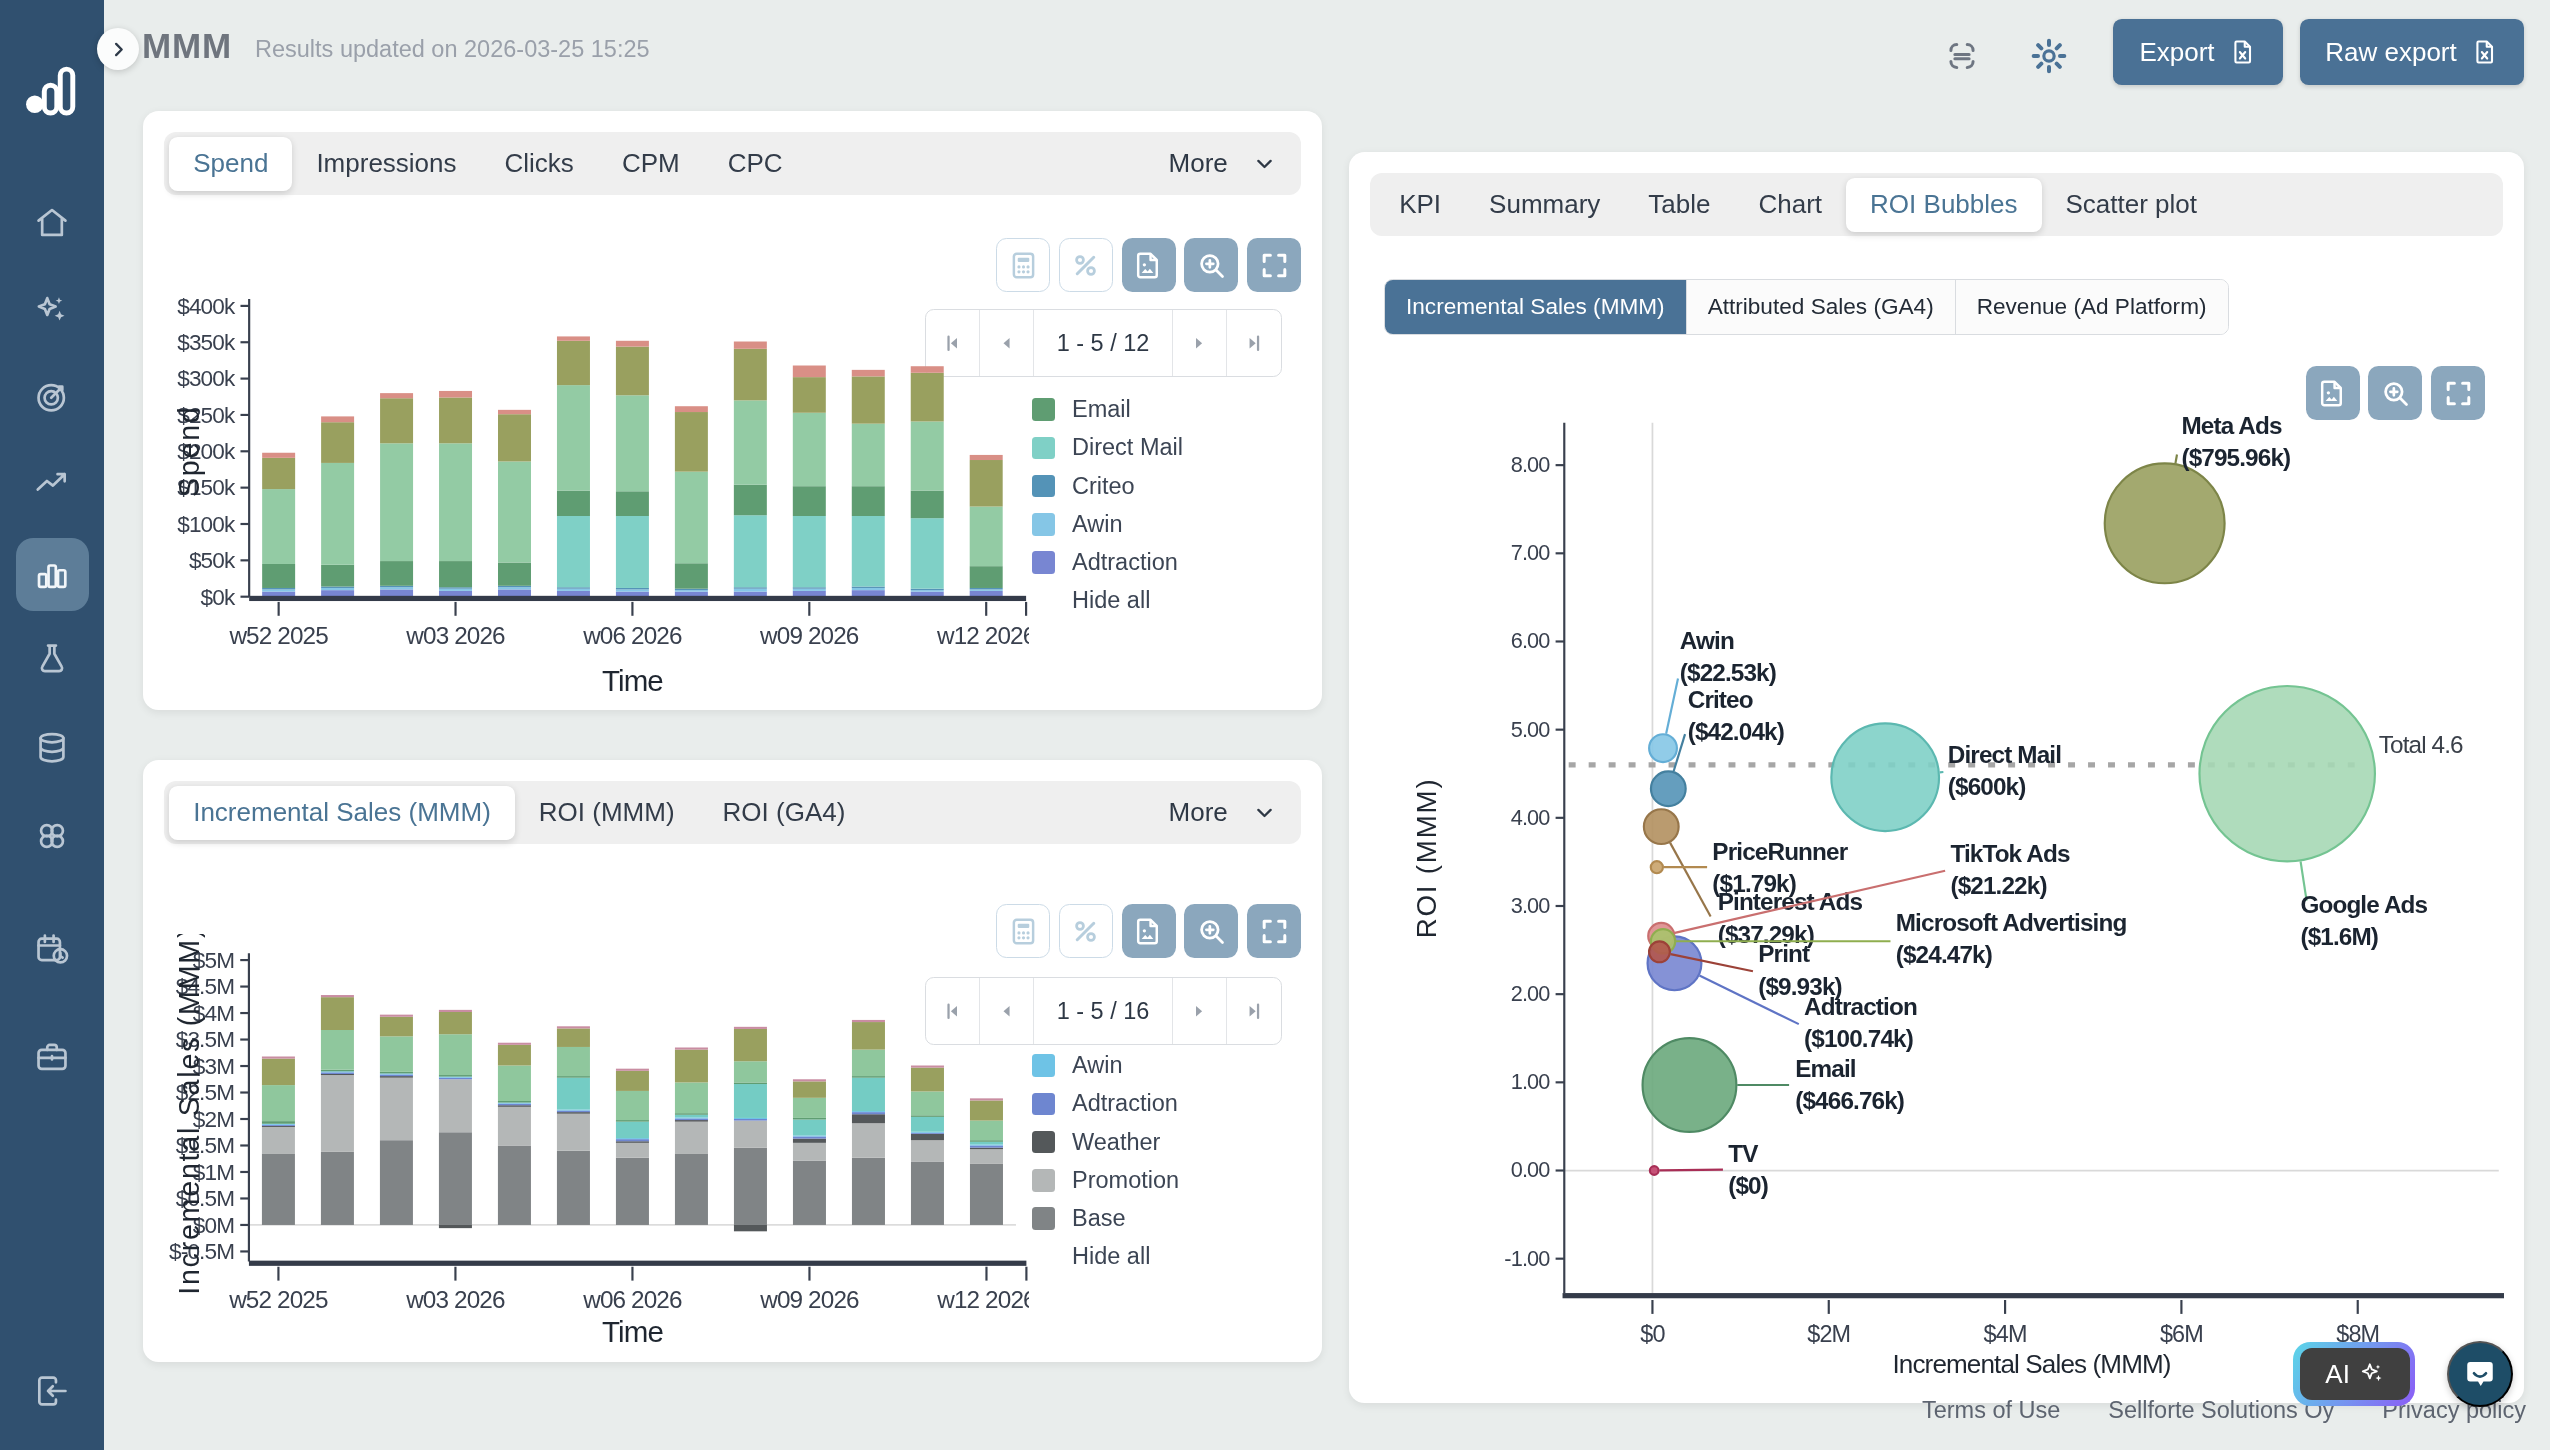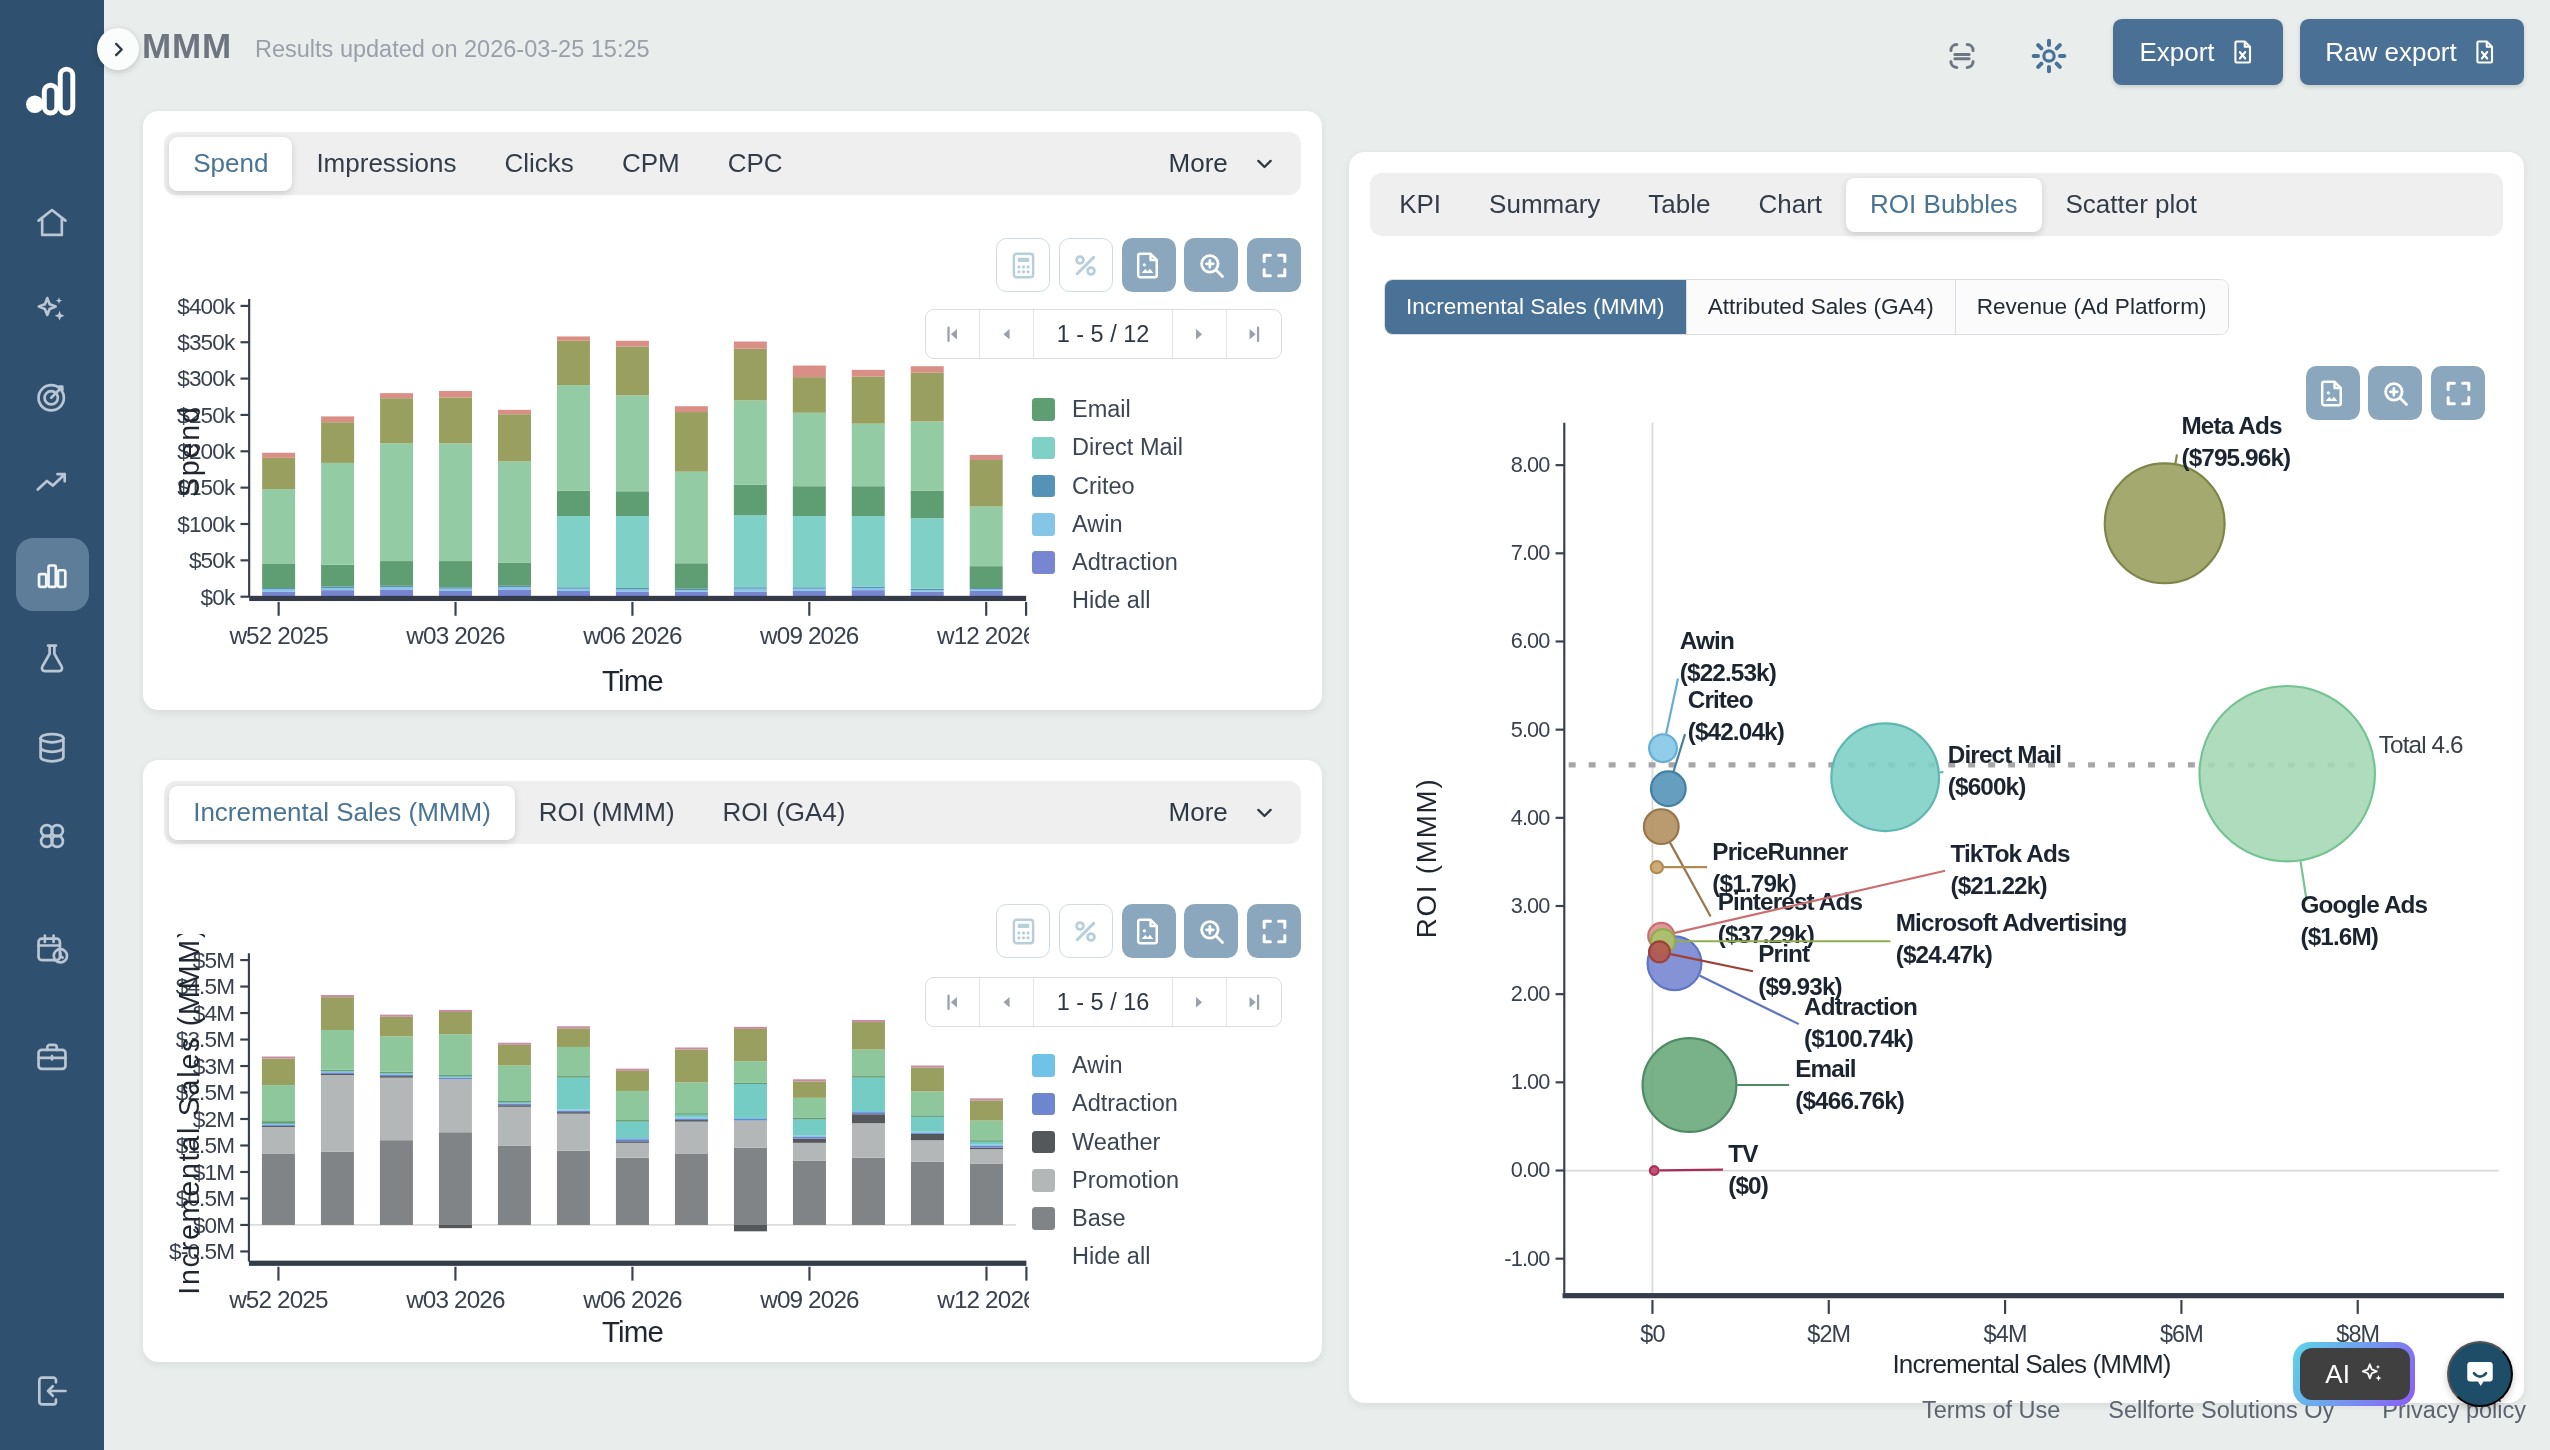--- a/index.html
+++ b/index.html
@@ -26,21 +26,21 @@
   #panel-incremental { left:143px; top:760px; width:1179px; height:602px; }
   #panel-right { left:1349px; top:111px; width:1175px; height:1251px;margin-top:41px; }
   .tabbar { position:absolute; left:21px; right:21px; top:21px; height:63px; background:#efefef; border-radius:12px; display:flex; align-items:center; padding:0 5.2px; }
   .tab { height:54px; border:none; background:none; border-radius:8.7px; padding:0 24px; font-size:26px; font-family:inherit; color:#333c49; cursor:pointer; white-space:nowrap; }
   .tab.active { background:#fff; color:#4a7494; box-shadow:0 2.6px 7px rgba(0,0,0,.14); }
   .more-btn { margin-left:auto; display:flex; align-items:center; gap:26px; border:none; background:none; font-size:26px; color:#2e3845; font-family:inherit; padding:0 21px; cursor:pointer; }
   .toolbar { position:absolute; display:flex; gap:8.7px; }
   .tb-btn { width:54px; height:54px; border-radius:10.4px; display:flex; align-items:center; justify-content:center; cursor:pointer; border:1.7px solid transparent; }
   .tb-btn.outline { background:#fff; border-color:#ccdbe7; }
   .tb-btn.fill { background:#8ba7bd; border:none; }
-  .pager { position:absolute; height:50px; display:flex; align-items:center; background:#fff; border:1.7px solid #dadde1; border-radius:8.7px; overflow:hidden; }
+  .pager { position:absolute; height:68px; display:flex; align-items:center; background:#fff; border:1.7px solid #dadde1; border-radius:8.7px; overflow:hidden; }
   .pg-btn { width:54px; height:100%; display:flex; align-items:center; justify-content:center; border:none; background:none; border-right:1.7px solid #e3e5e8; cursor:pointer; }
   .pg-text { padding:0 22.6px; font-size:23.5px; color:#2e3845; border-right:1.7px solid #e3e5e8; height:100%; display:flex; align-items:center; }
   .pg-btn:last-child { border-right:none; }
   .legend { position:absolute; display:flex; flex-direction:column; gap:11.3px; }
   .leg-item { display:flex; align-items:center; gap:17.4px; cursor:pointer; }
   .leg-swatch { width:22.6px; height:22.6px; border-radius:3.5px; flex:0 0 auto; }
   .leg-label { font-size:23.5px; color:#3c4554; }
   .metric-tabs { position:absolute; left:35px; top:127px; display:flex; border-radius:8.7px; overflow:hidden; border:1.7px solid #d9dce0; }
   .seg { height:54px; padding:0 21px; border:none; background:#fbfbfb; font-size:22.6px; font-family:inherit; color:#232b36; border-right:1.7px solid #d9dce0; cursor:pointer; }
   .seg:last-child { border-right:none; }

